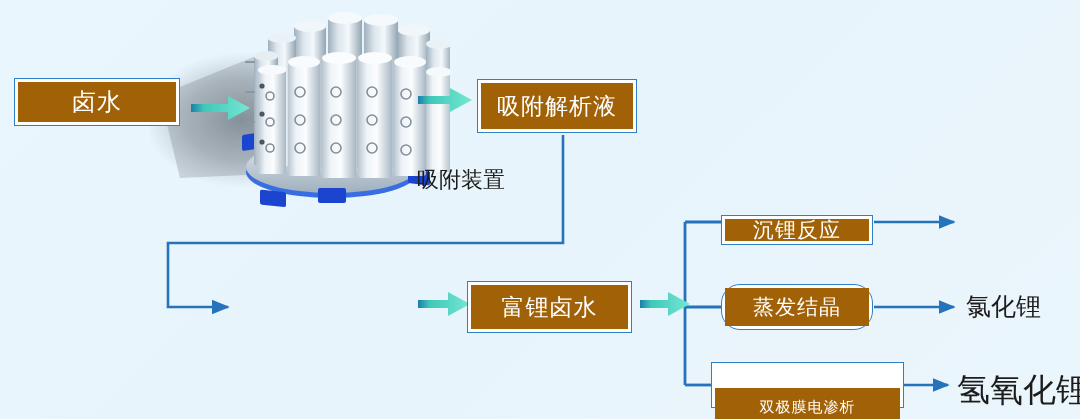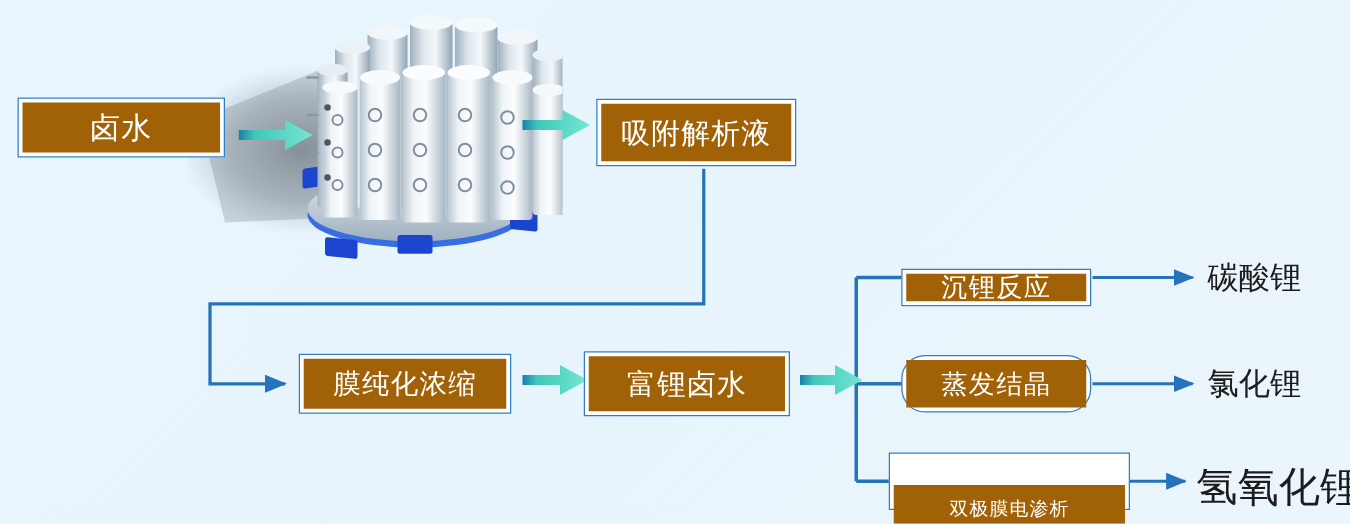--- a/index.html
+++ b/index.html
@@ -224,38 +224,35 @@
   </svg>
 
   <div class="pbox" style="left:14px;top:78px;width:166px;height:48px;">
     <div class="inner" style="font-size:24px;">卤水</div>
   </div>
 
   <div class="pbox" style="left:477px;top:79px;width:160px;height:54px;">
     <div class="inner" style="font-size:23px;">吸附解析液</div>
   </div>
 
-  <div class="pbox" style="left:239px;top:283px;width:170px;height:48px;">
-    <div class="inner" style="font-size:22px;">膜纯化浓缩</div>
-  </div>
 
   <div class="pbox" style="left:467px;top:281px;width:165px;height:52px;">
     <div class="inner" style="font-size:23px;">富锂卤水</div>
   </div>
 
   <div class="pbox" style="left:721px;top:215px;width:152px;height:30px;">
     <div class="inner" style="font-size:21px;">沉锂反应</div>
   </div>
 
   <div class="pbox" style="left:721px;top:284px;width:152px;height:46px;border-radius:19px;">
     <div class="inner" style="font-size:21px;">蒸发结晶</div>
   </div>
 
   <div class="pbox" style="left:711px;top:362px;width:193px;height:46px;">
     <div class="inner" style="font-size:15px;margin-top:44px;">双极膜电渗析</div>
   </div>
 
-
-  <div class="tlabel" style="left:966px;top:205px;font-size:25px;">碳酸锂</div>
+  <div class="tlabel" style="left:417px;top:165px;font-size:22px;">吸附装置</div>
+
   <div class="tlabel" style="left:966px;top:290px;font-size:25px;">氯化锂</div>
   <div class="tlabel" style="left:957px;top:368px;font-size:33px;">氢氧化锂</div>
 
 </div>
 
 </body></html>

